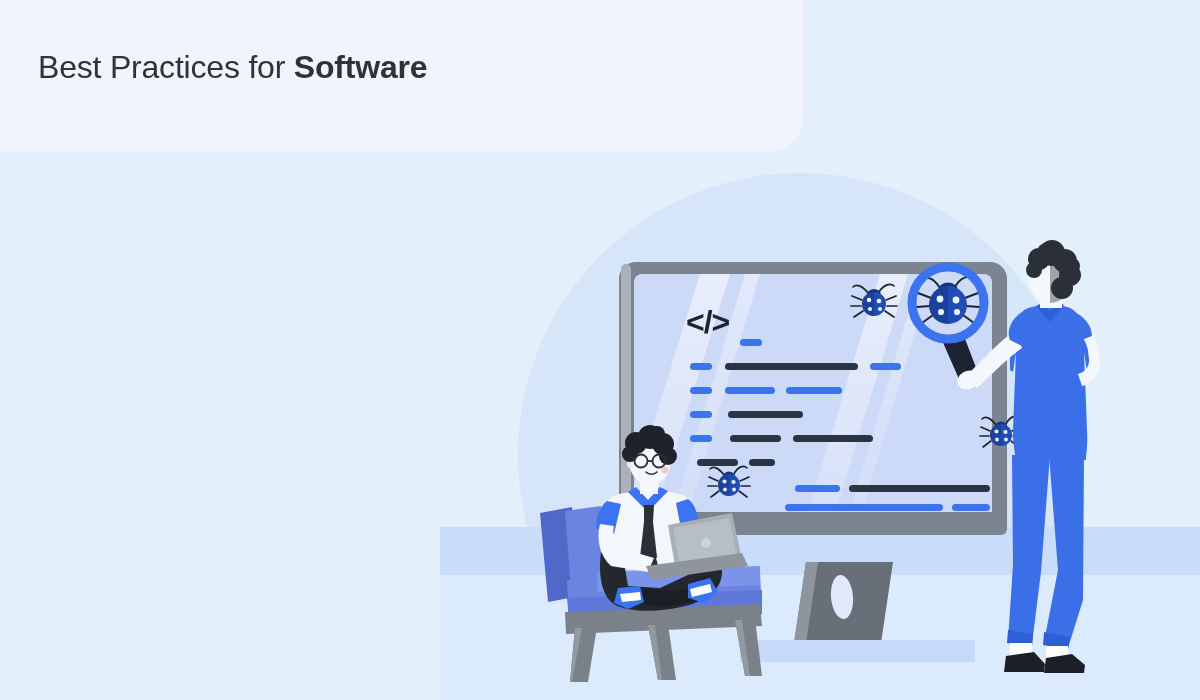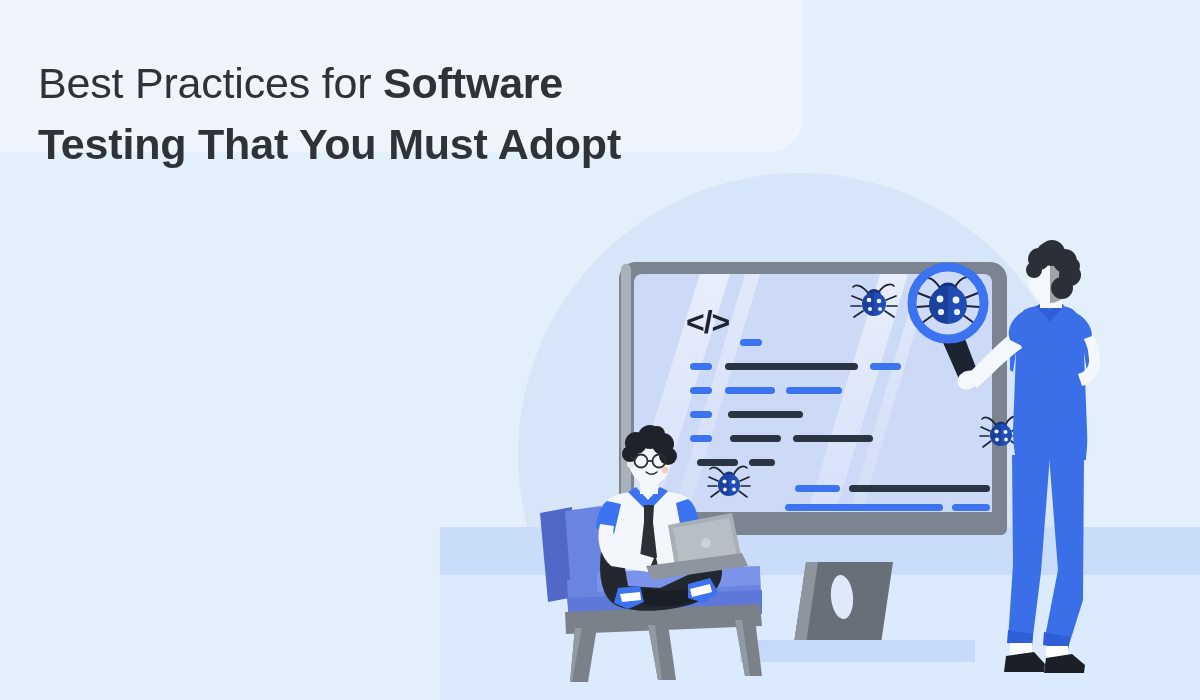--- a/index.html
+++ b/index.html
@@ -28,21 +28,21 @@
     background: #eff4fd;
     border-bottom-right-radius: 34px;
     z-index: 40;
   }
   #page-title {
     position: absolute;
     left: 38px;
     top: 24px;
     width: 700px;
     color: #2e3339;
-    font-size: 43px;
+    font-size: 32px;
     line-height: 1.42;
     letter-spacing: -0.2px;
     font-weight: 500;
     white-space: pre-line;
   }
   #page-title .accent { font-weight: 800; }
   
   #illustration {
     position: absolute;
     inset: 0;
@@ -348,16 +348,16 @@
           <path d="M673,528 L729,518 L737,557 L680,567 Z" fill="#b8bec6"></path>
           <circle cx="706" cy="543" r="5" fill="#cdd2d9"></circle>
           <path d="M646,566 L742,553 L748,566 L652,580 Z" fill="#8f959e"></path>
         </g>
 
       </g>
     </svg>
   </div>
 
   <div id="header-card" style="background: rgb(239, 244, 253);">
-    <h1 id="page-title" style="color: rgb(46, 51, 57);"><span>Best Practices for </span><span class="accent">Software</span><br><span class="accent">Testing That You Must Adopt</span></h1>
+    <h1 id="page-title" style="color: rgb(46, 51, 57);"><span>Best Practices for </span><span class="accent">Software</span><br></h1>
   </div>
 
 </div>
 
 </body></html>

